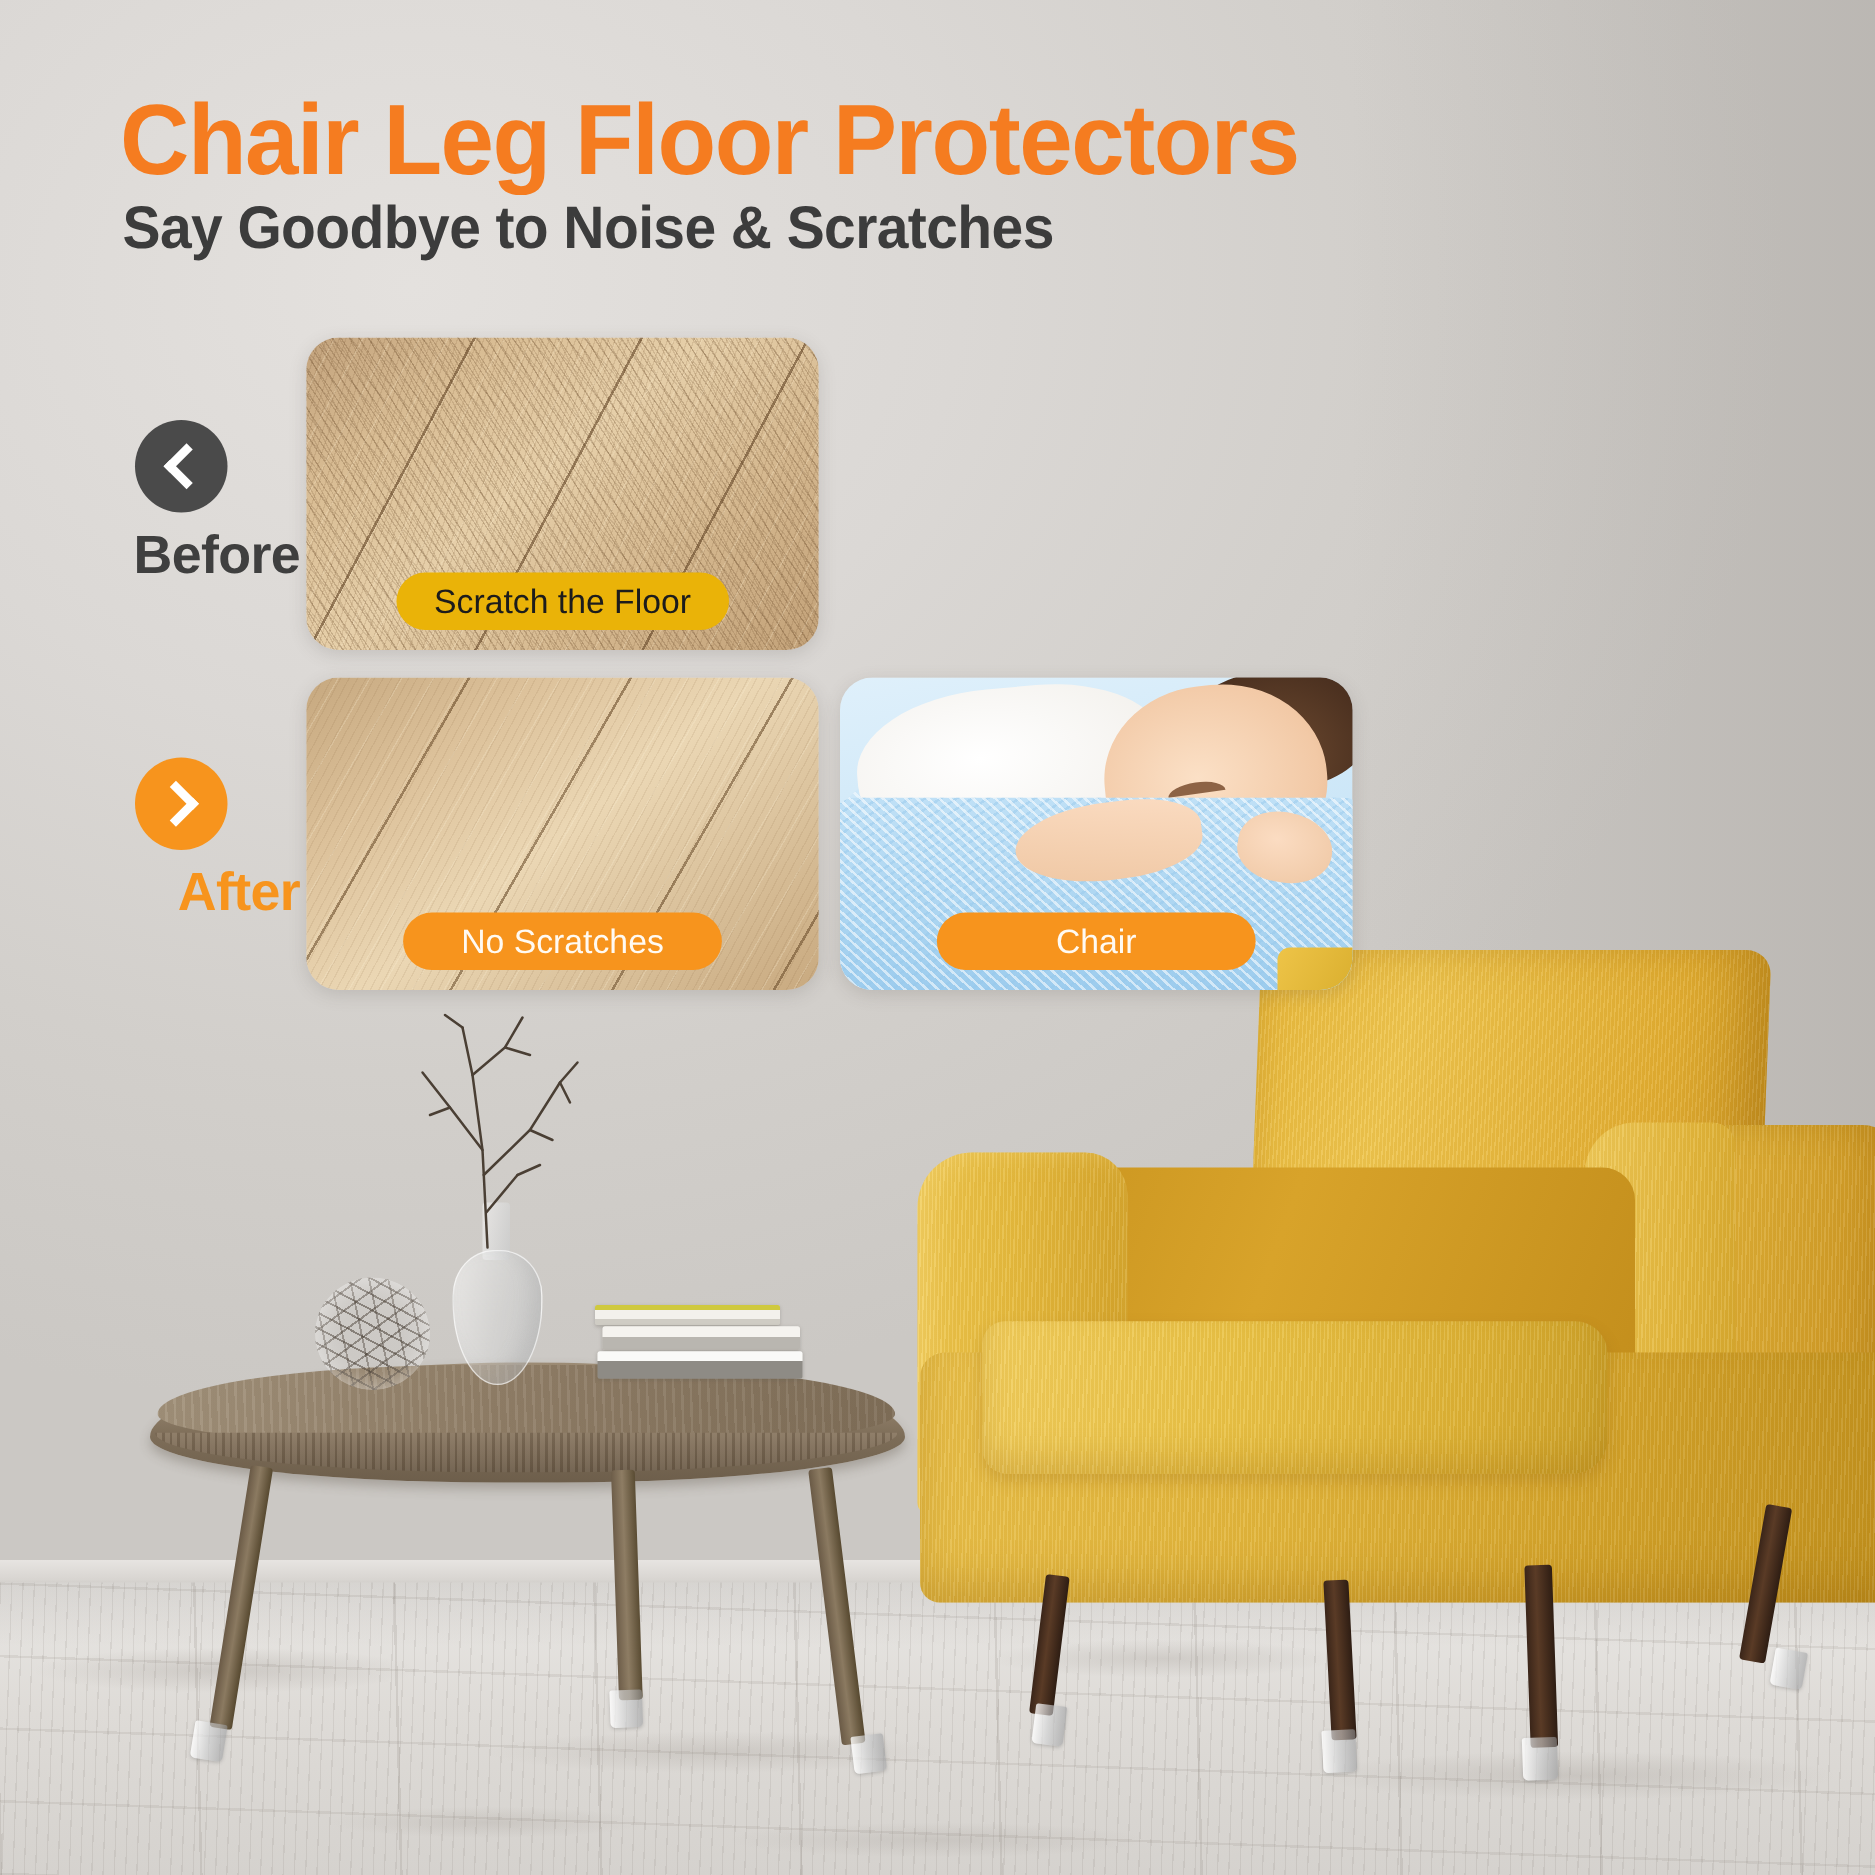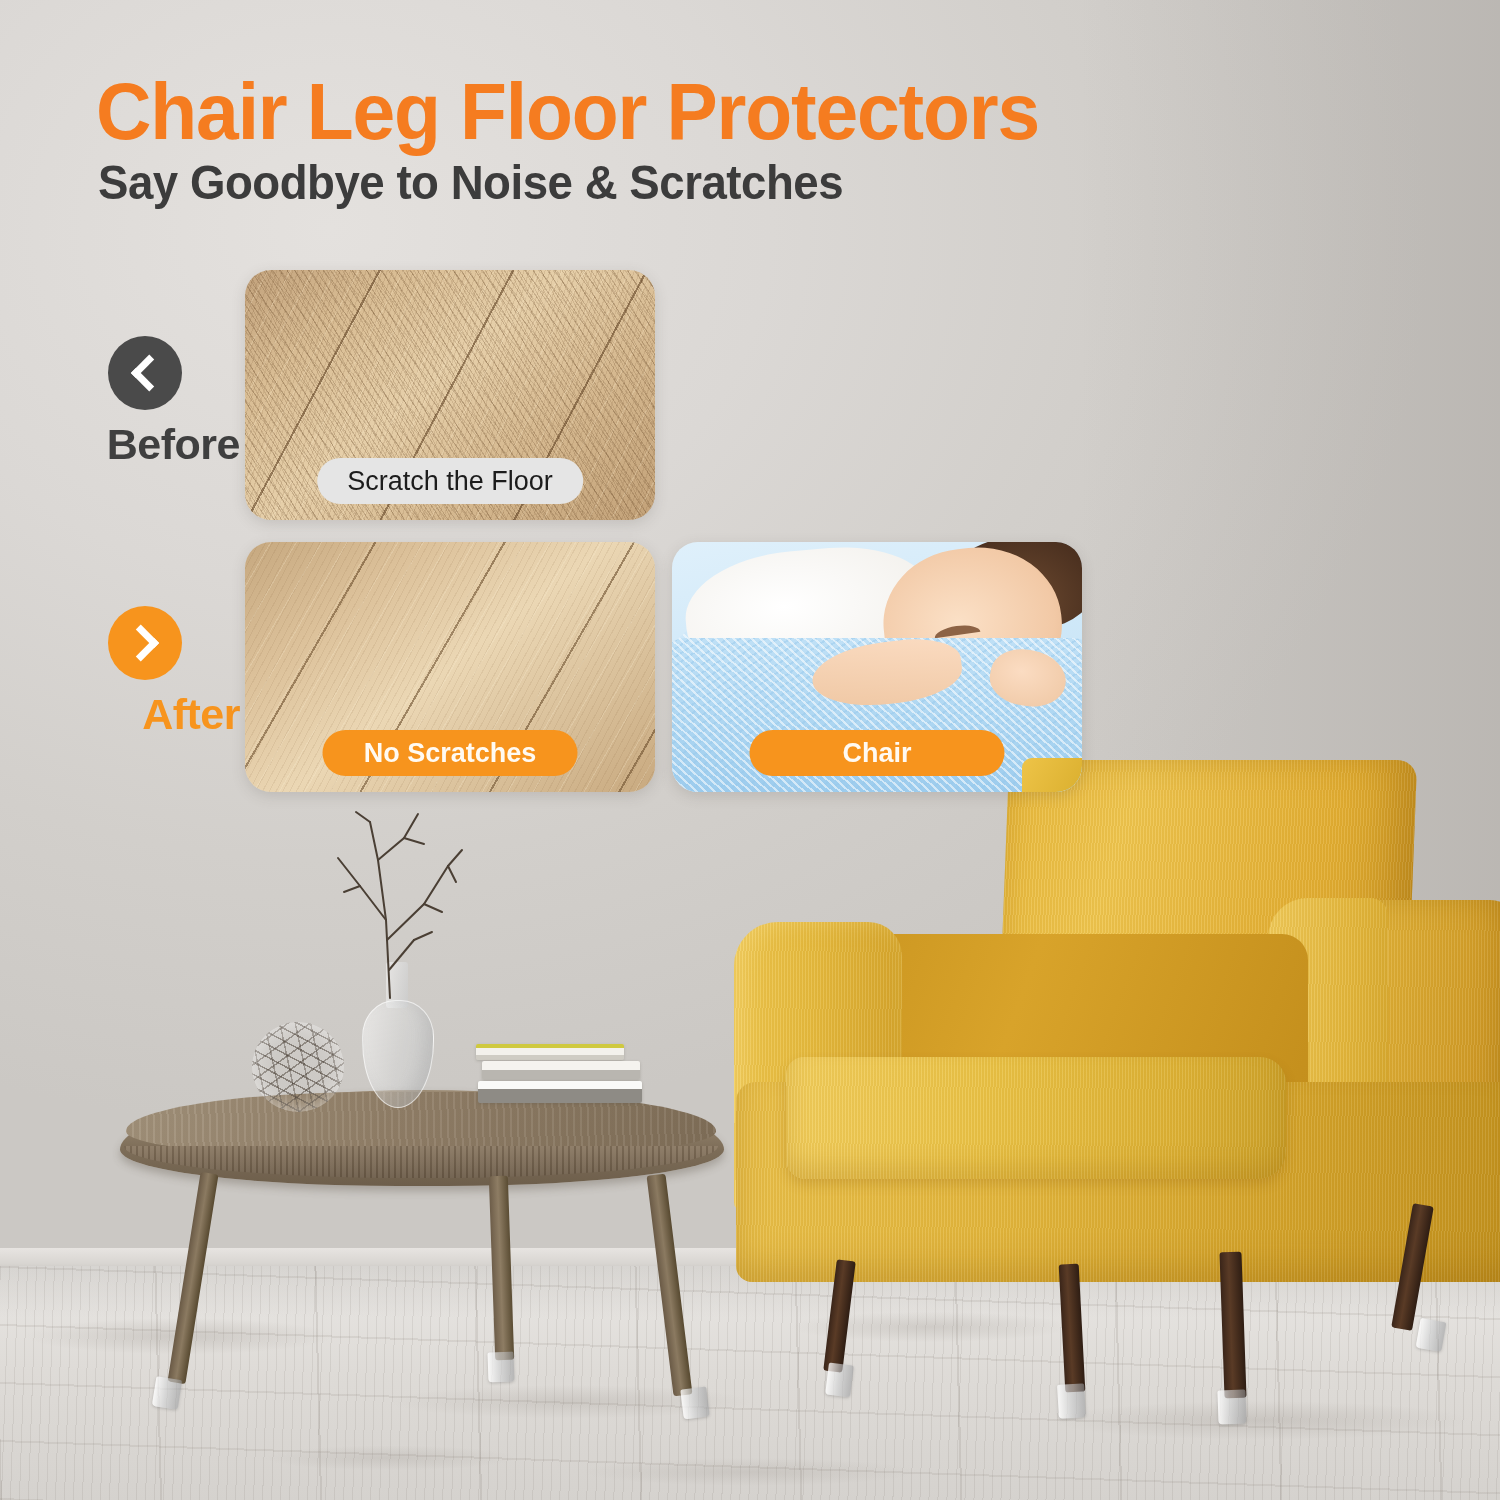--- a/index.html
+++ b/index.html
@@ -309,22 +309,22 @@
     background:linear-gradient(120deg,#eec448,#d8ad2c); border-radius:10px 0 0 0; }
 
   
   .pill {
     position:absolute; left:50%; transform:translateX(-50%);
     bottom:16px; height:46px; min-width:255px; padding:0 30px;
     display:flex; align-items:center; justify-content:center;
     border-radius:23px; font-size:27px; white-space:nowrap;
     font-family:"Liberation Sans Narrow","Liberation Sans",sans-serif;
   }
-  .pill.gray   { background:#e5e5e5; color:#1c1c1c; font-weight:400; }
-  .pill.orange { background:#f7941d; color:#fffaf2; font-weight:700;text-align:center; }
+  .pill.gray   { background:#eab308; color:#1c1c1c; font-weight:400; }
+  .pill.orange { background:#f7941d; color:#fffaf2; font-weight:400;text-align:center; }
 </style>
 </head>
 <body>
 
 <div id="scene">
 
   <div class="wall"></div>
   <div class="wall-shadow-right"></div>
   <div class="baseboard"></div>
   <div class="floor">

